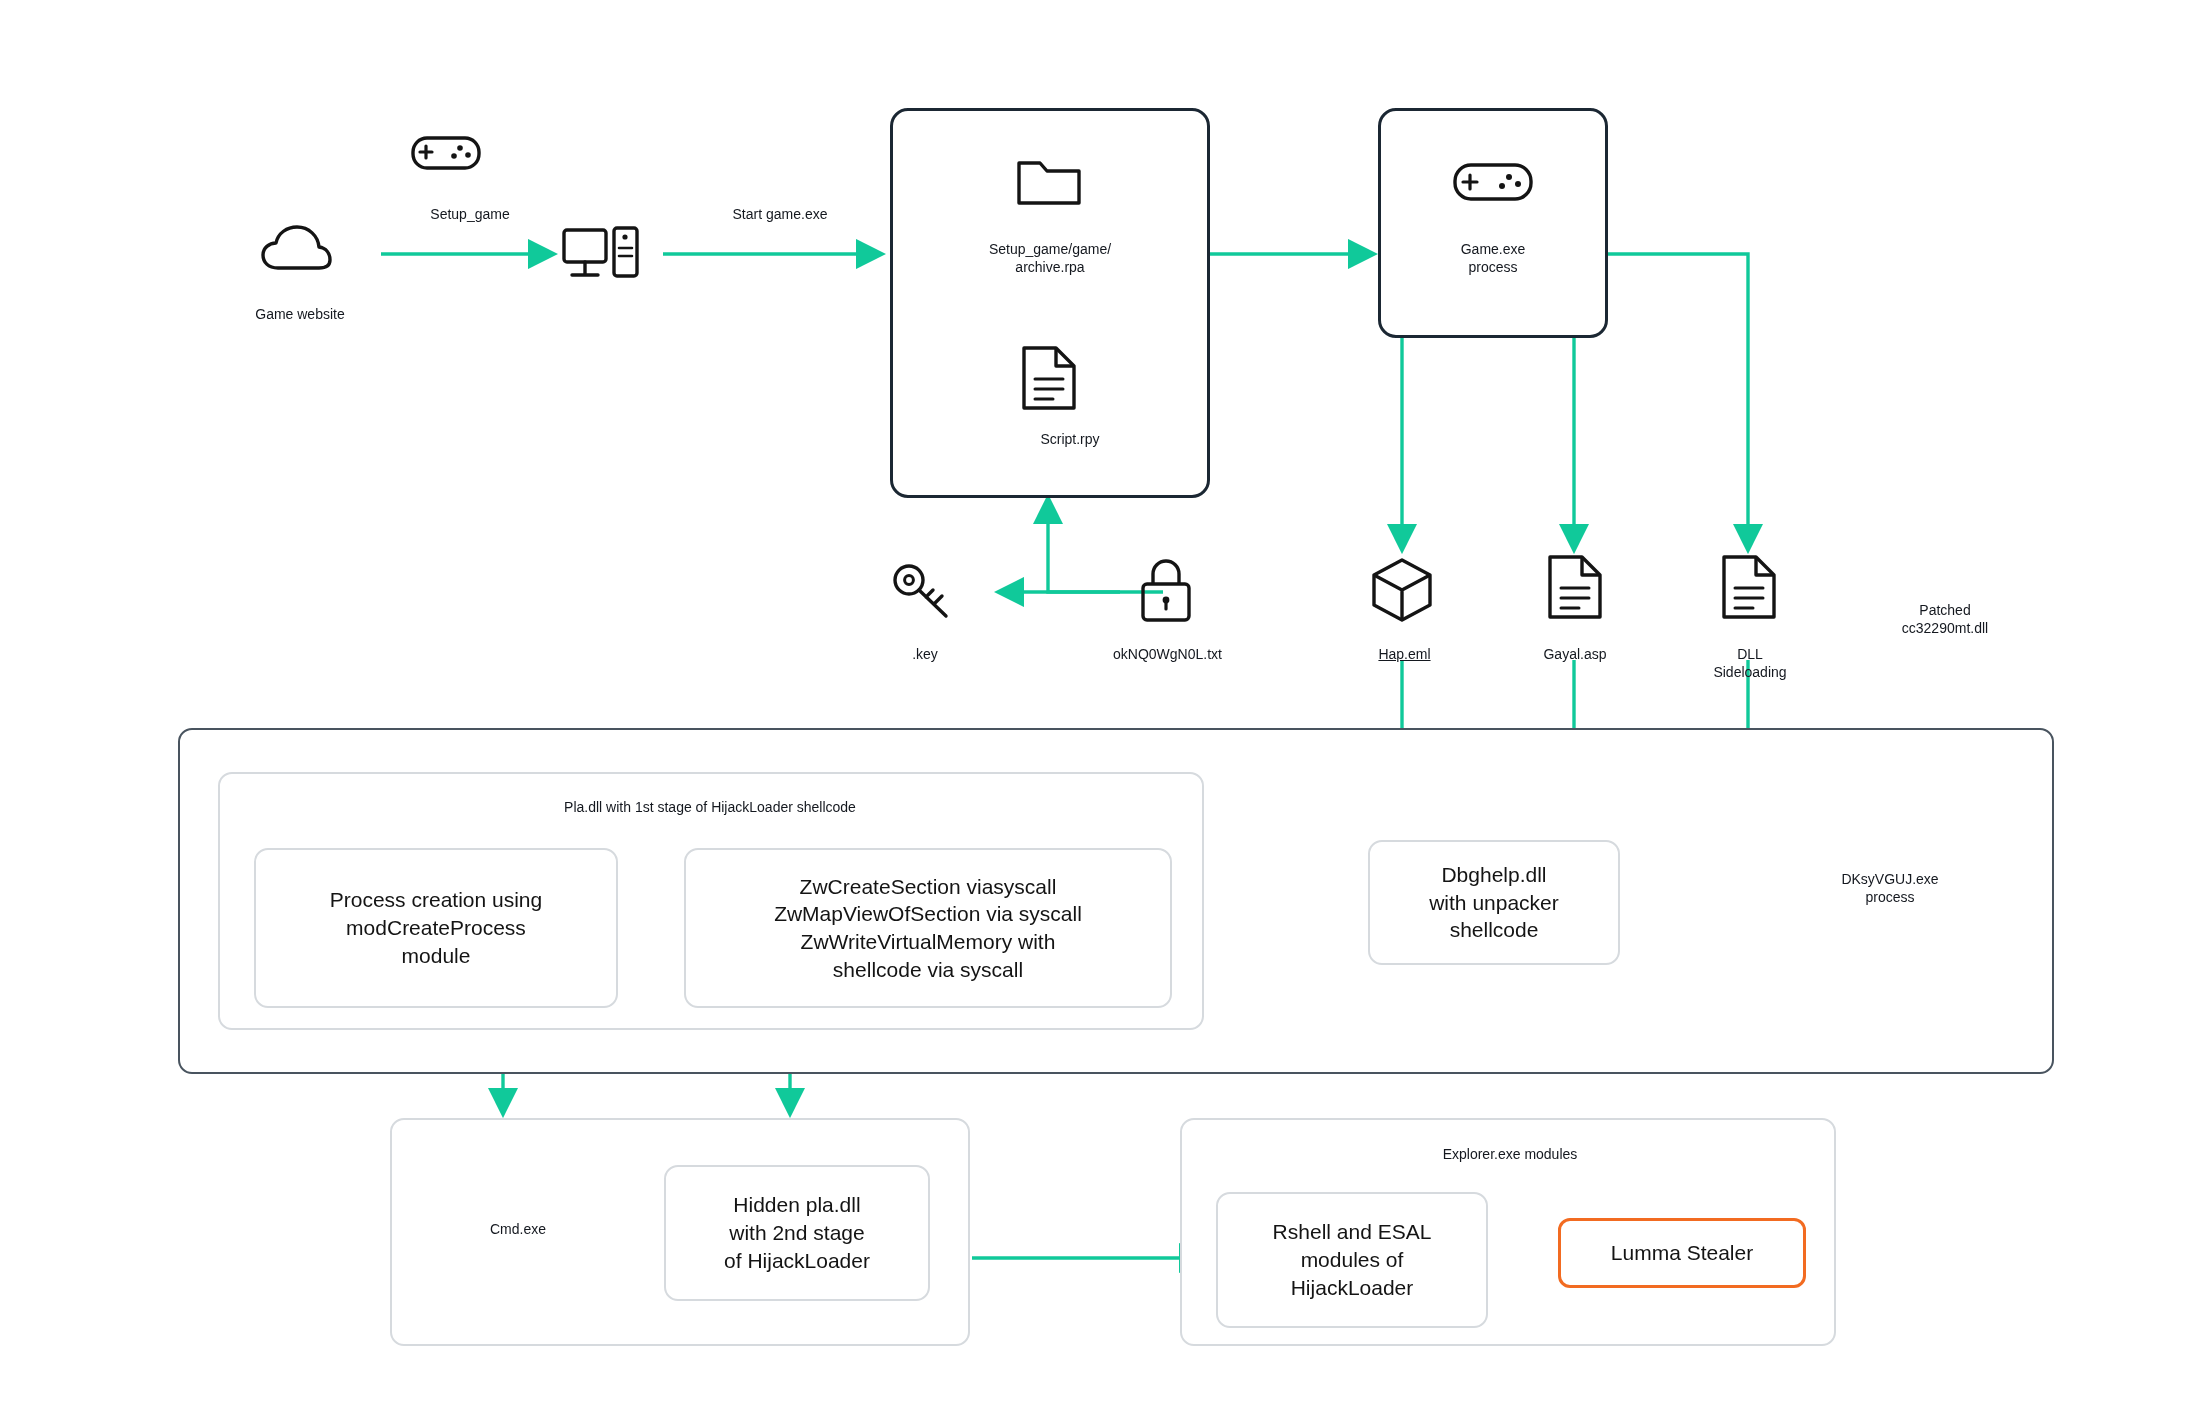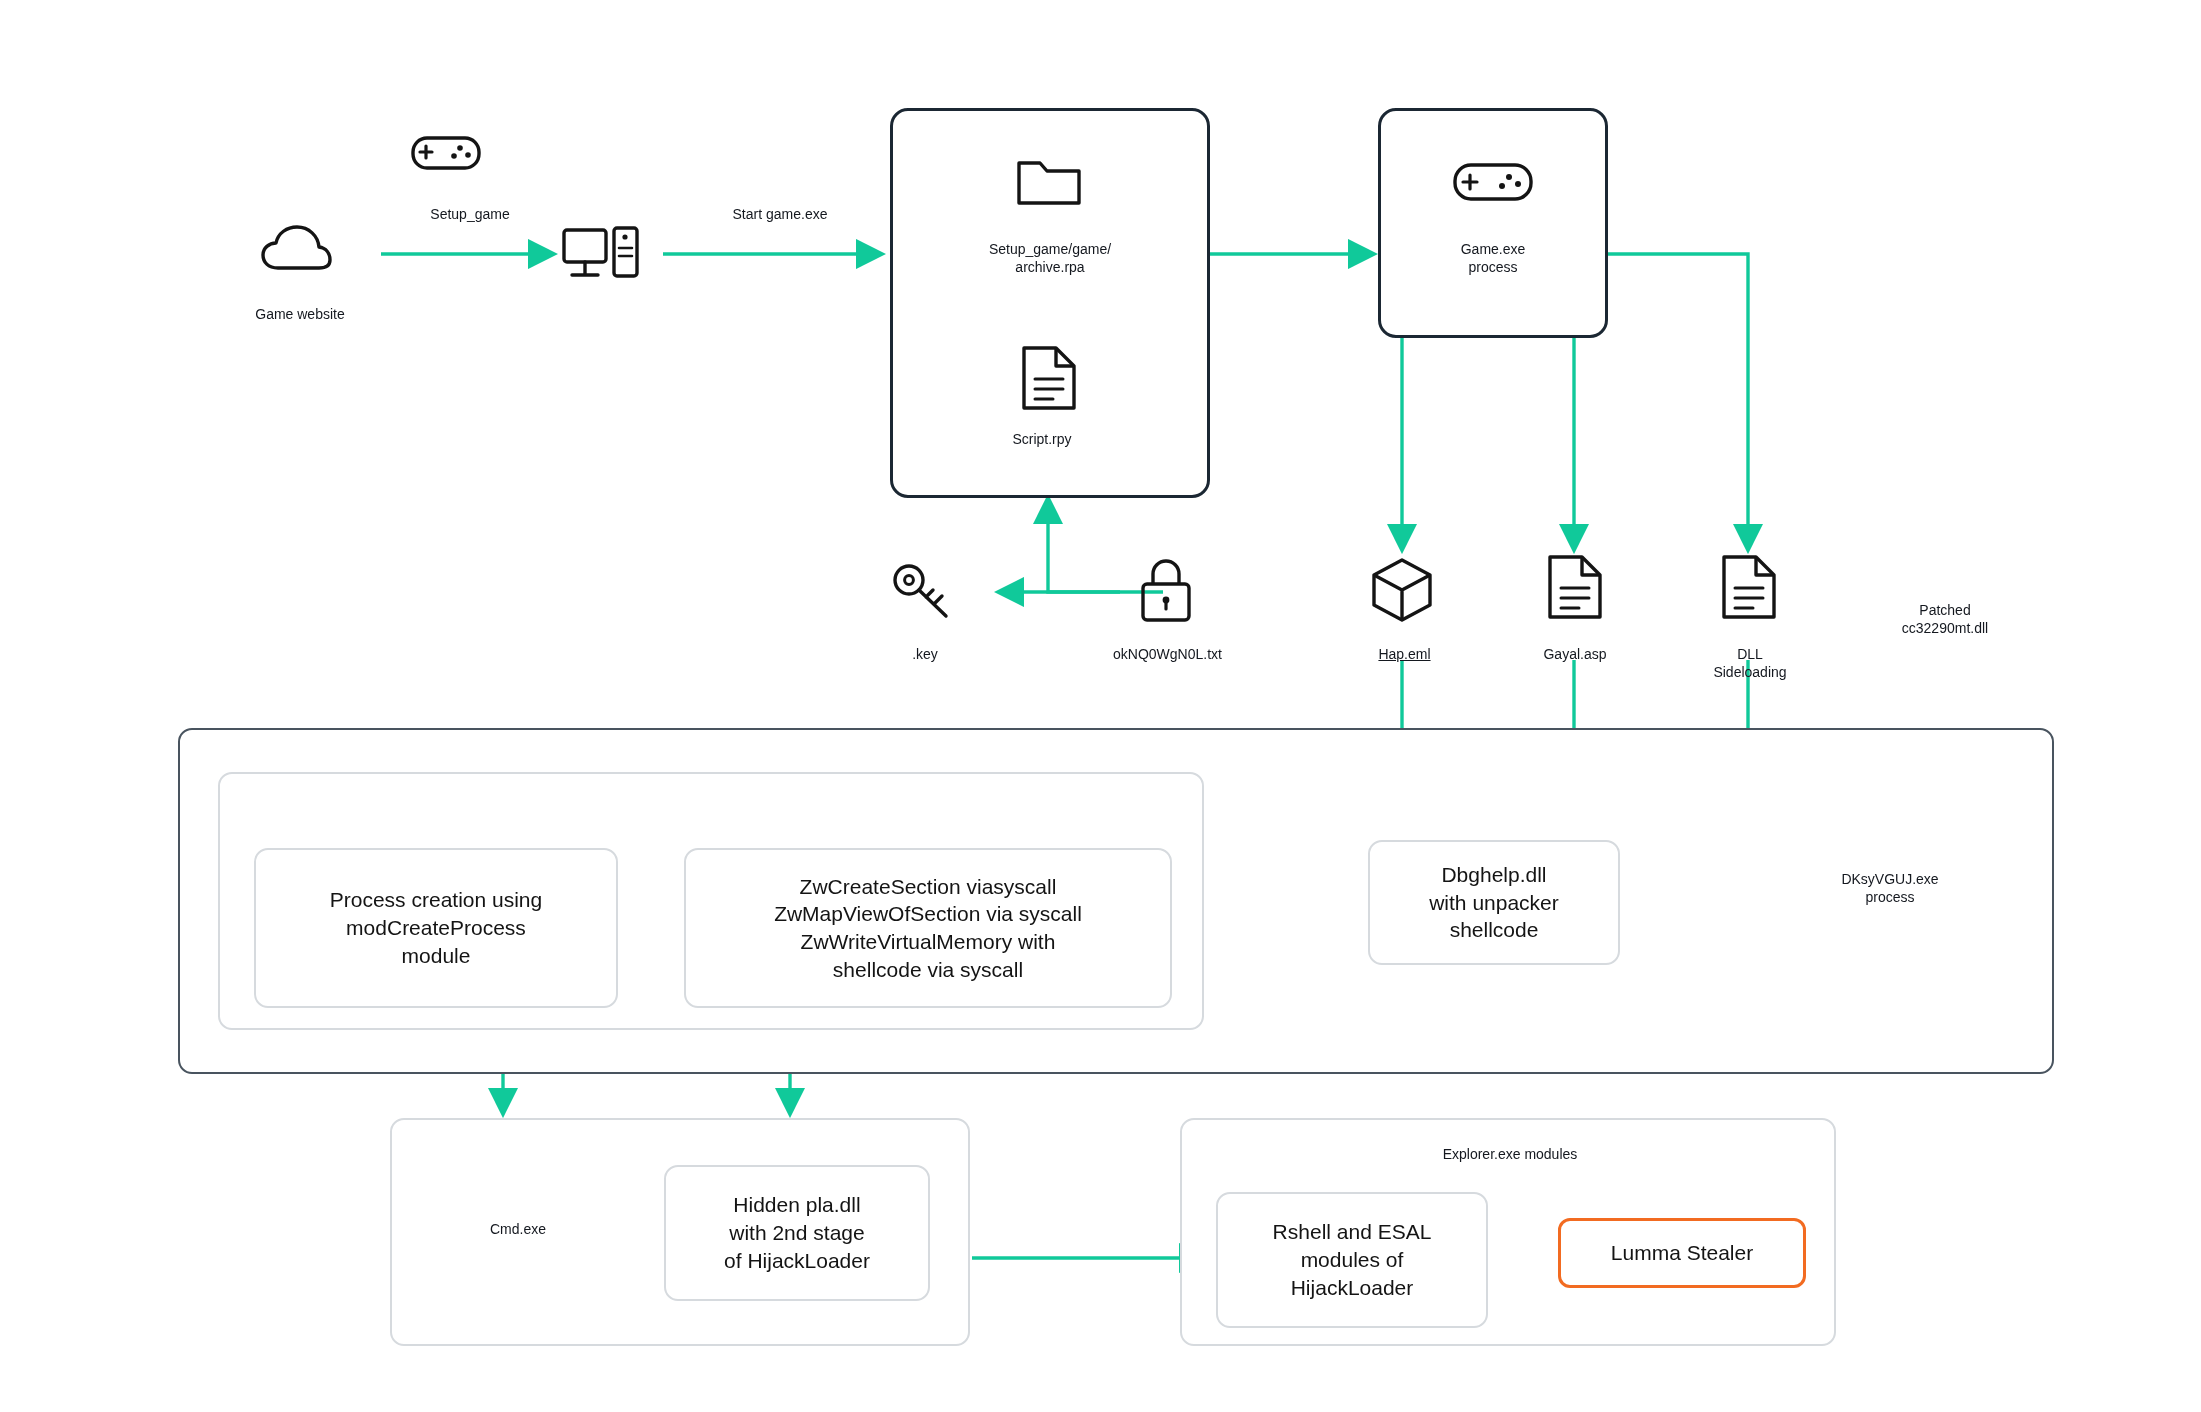--- a/index.html
+++ b/index.html
@@ -164,21 +164,21 @@
   <div class="label" style="left:910px; top:240px; width:280px;">Setup_game/game/
 archive.rpa</div>
 
   <div class="icon" style="left:1020px; top:345px;">
     <svg width="58" height="66" viewBox="0 0 58 66">
       <path d="M4,3 L36,3 L54,21 L54,63 L4,63 Z" fill="none" stroke="#141414" stroke-width="3.4" stroke-linejoin="round"></path>
       <path d="M36,3 L36,21 L54,21" fill="none" stroke="#141414" stroke-width="3.4" stroke-linejoin="round"></path>
       <path d="M15,34 L43,34 M15,44 L43,44 M15,54 L33,54" stroke="#141414" stroke-width="3" stroke-linecap="round"></path>
     </svg>
   </div>
-  <div class="label" style="left:922px; top:430px; width:240px;">Script.rpy</div>
+  <div class="label" style="left:950px; top:430px; width:240px;">Script.rpy</div>
 
   <div class="node box-dark" style="left:1378px; top:108px; width:230px; height:230px;"></div>
   <div class="icon" style="left:1452px; top:155px;">
     <svg width="82" height="52" viewBox="0 0 82 52">
       <rect x="3" y="10" width="76" height="34" rx="16" fill="none" stroke="#141414" stroke-width="3.4"></rect>
       <path d="M18,20 L18,34 M11,27 L25,27" stroke="#141414" stroke-width="3.2" stroke-linecap="round"></path>
       <circle cx="57" cy="22" r="3" fill="#141414"></circle>
       <circle cx="66" cy="29" r="3" fill="#141414"></circle>
       <circle cx="50" cy="31" r="3" fill="#141414"></circle>
     </svg>
@@ -230,20 +230,21 @@
     </svg>
   </div>
   <div class="label" style="left:1660px; top:645px; width:180px;">DLL
 Sideloading</div>
 
   <div class="label" style="left:1810px; top:565px; width:270px; text-align:center;margin-top:36px;">Patched
 cc32290mt.dll</div>
 
   <div class="node box-gray" style="left:178px; top:728px; width:1876px; height:346px;"></div>
   <div class="node box-light" style="left:218px; top:772px; width:986px; height:258px;"></div>
+  <div class="label" style="left:230px; top:798px; width:960px;">Pla.dll with 1st stage of HijackLoader shellcode</div>
 
   <div class="node box-light centered-text" style="left:254px; top:848px; width:364px; height:160px; padding:0 18px;">Process creation using
 modCreateProcess
 module</div>
   <div class="node box-light centered-text" style="left:684px; top:848px; width:488px; height:160px; padding:0 14px;">ZwCreateSection viasyscall
 ZwMapViewOfSection via syscall
 ZwWriteVirtualMemory with
 shellcode via syscall</div>
 
   <div class="node box-light centered-text" style="left:1368px; top:840px; width:252px; height:125px;">Dbghelp.dll

